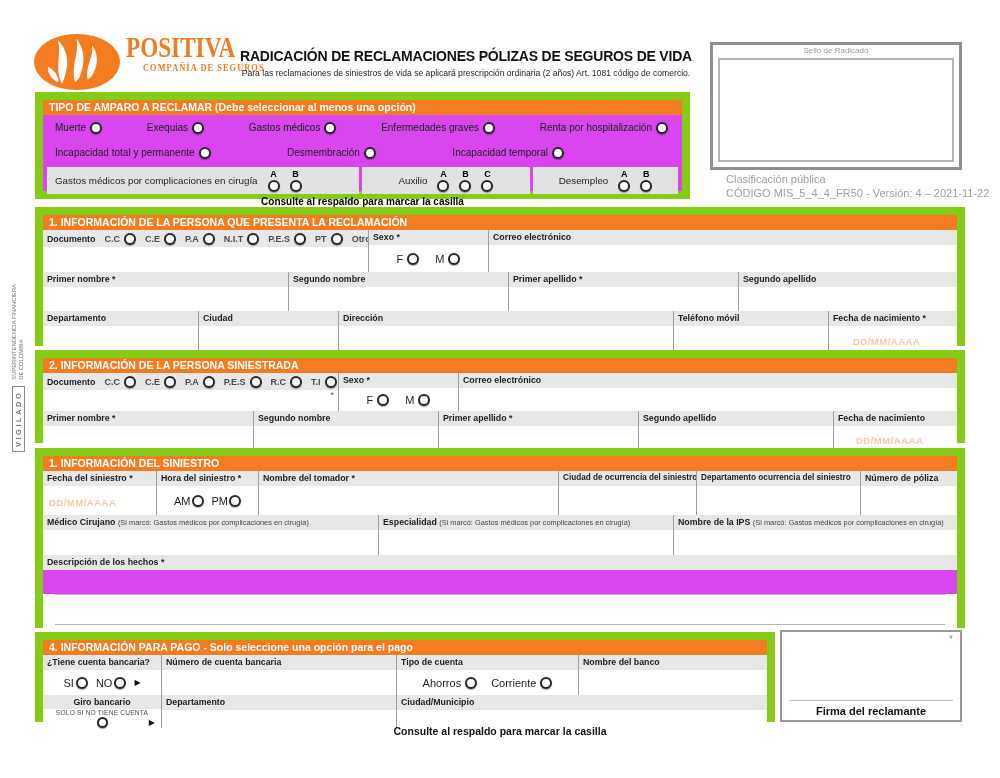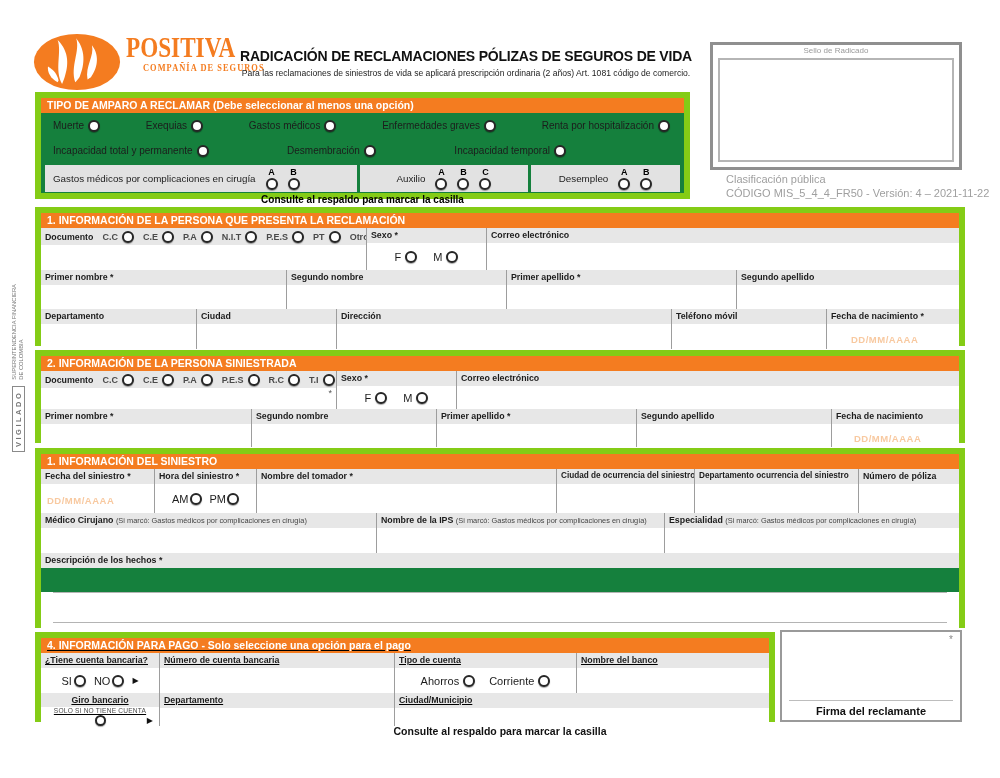--- a/index.html
+++ b/index.html
@@ -23,21 +23,21 @@
   .classification { position:absolute; left:714px; top:173px; font-size:11px; color:#9f9f9f; line-height:1.25;margin-left:12px; }
 
   
   .vigilado { position:absolute; left:9px; top:452px; transform:rotate(-90deg); transform-origin:0 0;
               display:flex; align-items:center; gap:6px; width:180px; height:18px; }
   .vig-badge { border:1px solid #8a8a8a; color:#767676; font-size:7.5px; font-weight:bold;
                letter-spacing:2.5px; padding:1px 4px; white-space:nowrap; }
   .vig-text { font-size:5.8px; color:#767676; line-height:1.2; white-space:nowrap; }
 
   
-  .section { position:absolute; border:6px solid #84cc16; background:#15803d; }
+  .section { position:absolute; border:8px solid #84cc16; background:#d946ef; }
   .sec-head { background:#F47C20; color:#fff; font-weight:bold; font-size:10.5px; padding:1px 6px; height:15px; line-height:13px; }
   .frow { display:flex; }
   .cell { display:flex; flex-direction:column; border-left:1px solid #9d9d9d; }
   .cell:first-child { border-left:none; }
   .band { background:#E7E7E7; font-size:8.8px; font-weight:bold; color:#1c1c1c; padding:2px 4px 1px; height:15px; white-space:nowrap; overflow:visible; }
   .body { flex:1; position:relative; background:#fff; }
   .note { font-weight:normal; font-size:7.4px; color:#444; }
 
   
   .radio { width:12px; height:12px; border-radius:50%; border:2px solid #262626; background:#fff;
@@ -419,37 +419,37 @@
       <div class="cell" style="flex:1;">
           <div class="band">Número de póliza</div>
           <div class="body"></div>
         </div>
     </div>
     <div class="frow" style="height:40px;">
       <div class="cell" style="width:335px;">
           <div class="band"><span>Médico Cirujano</span> <span class="note">(Si marcó: Gastos médicos por complicaciones en cirugía)</span></div>
           <div class="body"></div>
         </div>
-      <div class="cell" style="flex:1;">
-          <div class="band"><span>Nombre de la IPS</span> <span class="note">(Si marcó: Gastos médicos por complicaciones en cirugía)</span></div>
-          <div class="body"></div>
-        </div>
       <div class="cell" style="width:295px;">
           <div class="band"><span>Especialidad</span> <span class="note">(Si marcó: Gastos médicos por complicaciones en cirugía)</span></div>
+          <div class="body"></div>
+        </div>
+      <div class="cell" style="flex:1;">
+          <div class="band"><span>Nombre de la IPS</span> <span class="note">(Si marcó: Gastos médicos por complicaciones en cirugía)</span></div>
           <div class="body"></div>
         </div>
     </div>
     <div class="band">Descripción de los hechos *</div>
     <div class="body" style="height:63px;">
       <div class="desc-line" style="margin-top:24px;"></div>
       <div class="desc-line" style="margin-top:29px;"></div>
     </div>
   </div>
 
-  <div class="section" style="left:35px; top:632px; width:740px; height:90px;text-decoration:underline;">
+  <div class="section" style="left:35px; top:632px; width:740px; height:90px;">
     <div class="sec-head">4. INFORMACIÓN PARA PAGO - Solo seleccione una opción para el pago</div>
     <div class="frow" style="height:40px;">
       <div class="cell" style="width:118px;">
           <div class="band">¿Tiene cuenta bancaria?</div>
         <div class="body">
             <div class="center-opts" style="gap:8px;">
           <span class="opt" style="gap:2px;">
                 <span>SI</span>
                 <span class="radio"></span>
               </span>

